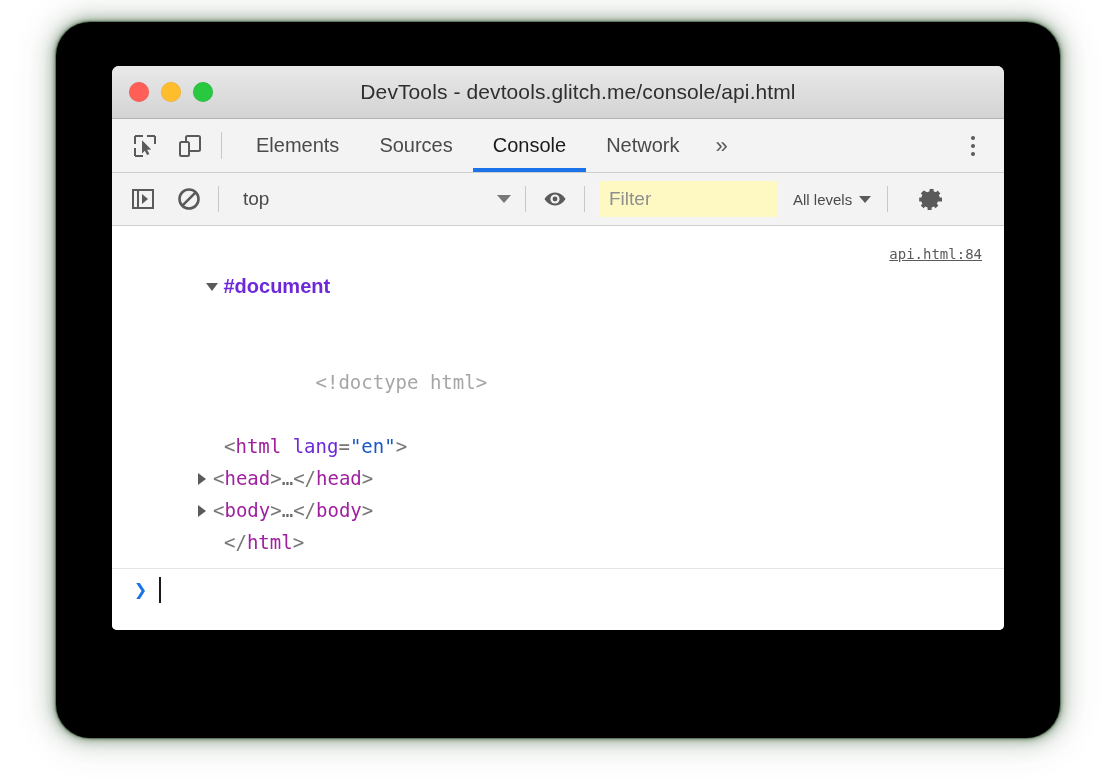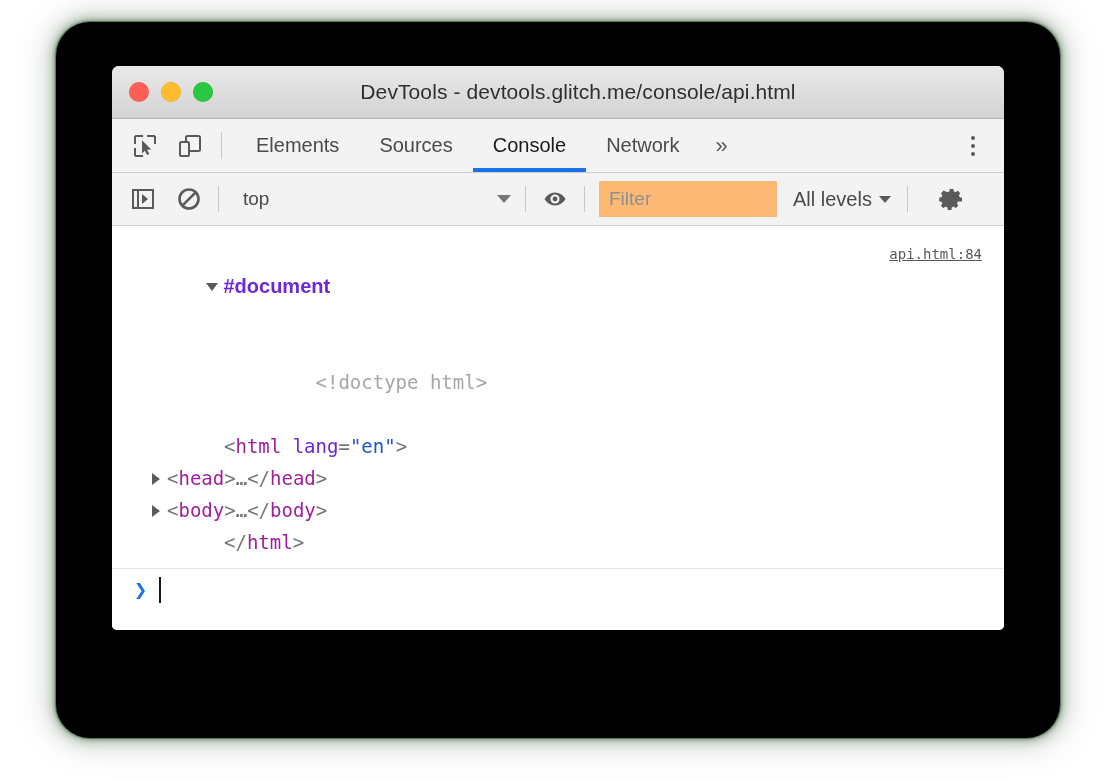--- a/index.html
+++ b/index.html
@@ -192,35 +192,35 @@
   .caret {
     margin-left: auto;
     width: 0; height: 0;
     border-left: 7px solid transparent;
     border-right: 7px solid transparent;
     border-top: 8px solid #777;
   }
   .filter-input {
     width: 158px;
     height: 36px;
-    background: #fdba74;
+    background: #fef9c3;
     border: none;
     outline: none;
     font-size: 19px;
     color: #333;
     padding: 0 10px;
     font-family: "Liberation Sans", sans-serif;
   }
   .filter-input::placeholder { color: #8f8f8f; }
   .levels {
     display: flex;
     align-items: center;
     gap: 7px;
     margin-left: 16px;
-    font-size: 20px;
+    font-size: 15px;
     color: #4a4a4a;
     cursor: default;
     white-space: nowrap;
   }
   .caret-sm {
     width: 0; height: 0;
     border-left: 6px solid transparent;
     border-right: 6px solid transparent;
     border-top: 7px solid #5a5a5a;
   }
@@ -268,21 +268,21 @@
     border-top: 8px solid #5a5a5a;
     margin-right: 5px;
   }
   .tri.right {
     border-top: 6px solid transparent;
     border-bottom: 6px solid transparent;
     border-left: 8px solid #5a5a5a;
     margin-right: 7px;
   }
   .indent-1 { padding-left: 112px; }
-  .indent-tri { padding-left: 40px; }
+  .indent-tri { padding-left: 86px; }
 
   .tag    { color: #a020a0; }
   .punct  { color: #777777; }
   .attr   { color: #6d28d9; }
   .val    { color: #1a56c4; }
   .doctype{ color: #a6a6a6; }
   .ellip  { color: #6a6a6a; }
 
   .src-link {
     position: absolute;

